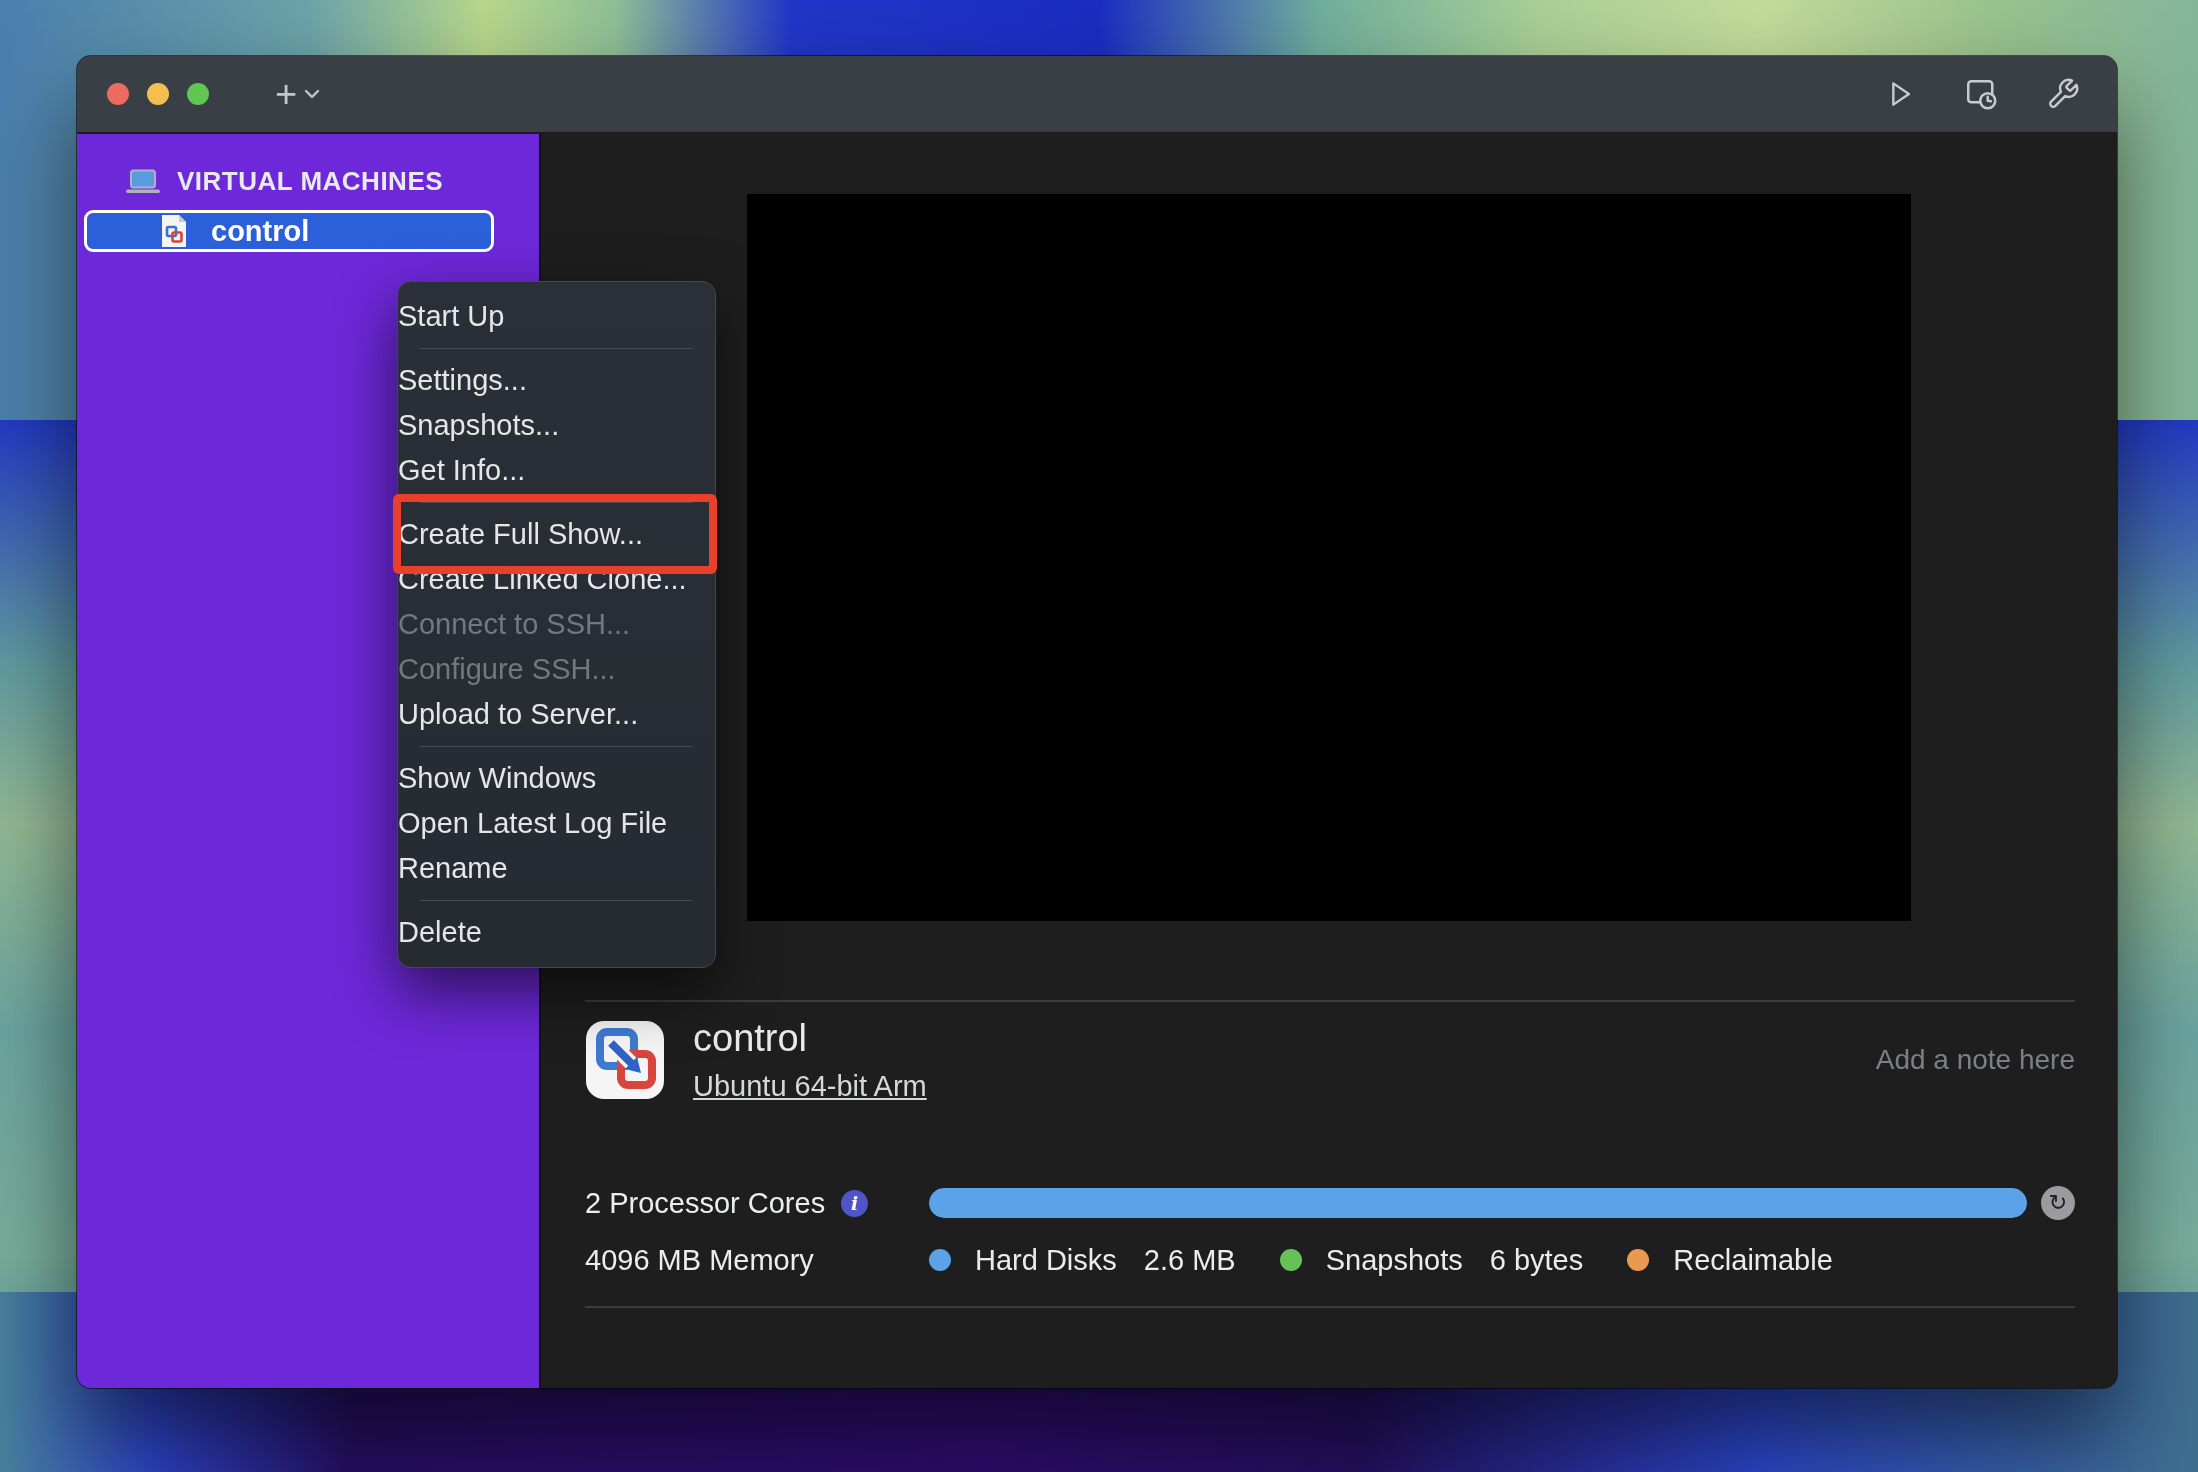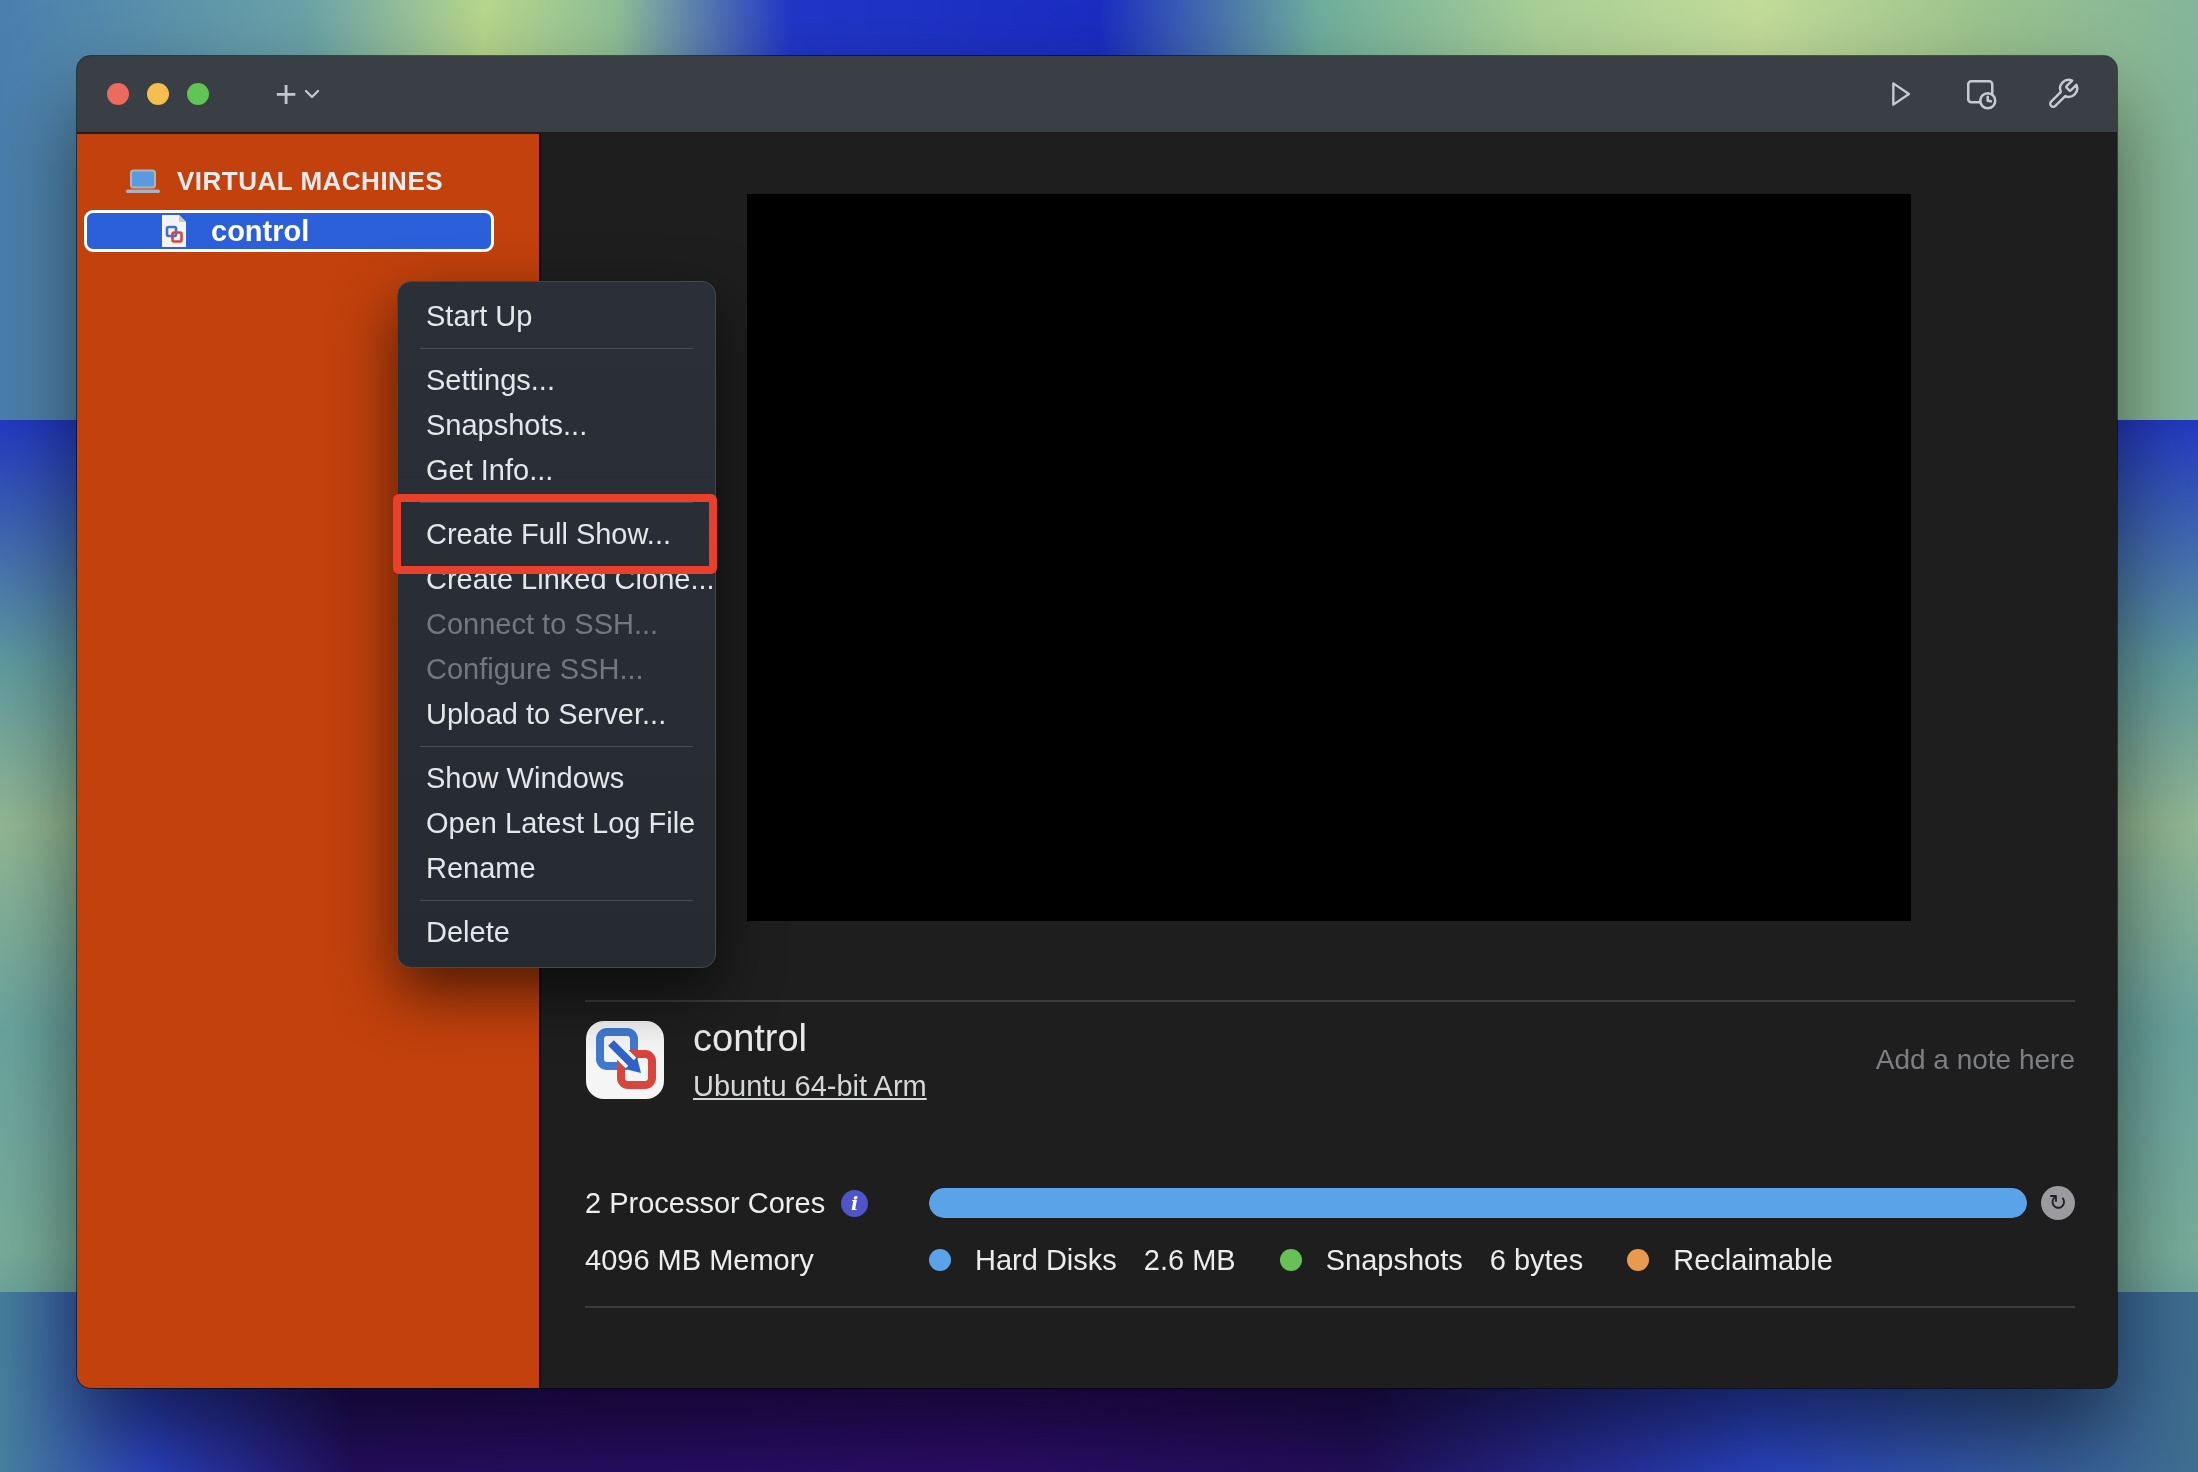--- a/index.html
+++ b/index.html
@@ -35,21 +35,21 @@
   .light.green{ background:#61c554; }
   .addvm{ display:flex; align-items:center; gap:6px; margin-left:66px; color:#c3c7cd; }
   .addvm .plus{ font-size:38px; font-weight:300; line-height:1; }
   .tb-right{ display:flex; align-items:center; gap:46px; margin-left:auto; margin-right:36px; }
   .tb-icon{ width:36px; height:36px; display:flex; align-items:center; justify-content:center; }
   .tb-icon svg{ stroke:#c7cbd0; fill:none; stroke-width:1.7; stroke-linecap:round; stroke-linejoin:round; }
 
   
   .sidebar{
     position:absolute; left:0; top:78px; bottom:0; width:464px;
-    background:#c2410c; border-right:2px solid #0c0d10;
+    background:#6d28d9; border-right:2px solid #0c0d10;
   }
   .sb-header{
     display:flex; align-items:center; gap:16px;
     padding:32px 0 18px 48px;
   }
   .sb-header-label{
     color:#e9eaec; font-size:26px; font-weight:700; letter-spacing:.5px;
   }
   .vm-row{
     position:absolute; left:7px; top:76px; width:410px; height:42px;
@@ -108,21 +108,21 @@
   
   .menu{
     position:absolute; left:320px; top:225px; width:319px;
     background:linear-gradient(180deg,#2b2f37 0%,#262a31 100%);
     border:1px solid #43474e; border-radius:14px;
     padding:12px 0; z-index:50;
     box-shadow:0 24px 60px rgba(0,0,0,.6);
   }
   .menu-item{
     height:45px; display:flex; align-items:center;
-    padding-left:28px; color:#e4e6e8; font-size:29px; white-space:nowrap;
+    color:#e4e6e8; font-size:29px; white-space:nowrap;
   }
   .menu-item.disabled{ color:#73787f; }
   .menu-sep{ height:1px; background:#474b52; margin:9px 22px; }
   .annotation{
     position:absolute; left:-5px; right:-2px; top:212px; height:80px;
     border:8px solid #e8402a; border-radius:6px; z-index:60; pointer-events:none;
   }
 
   svg{ display:block; }
 </style>

